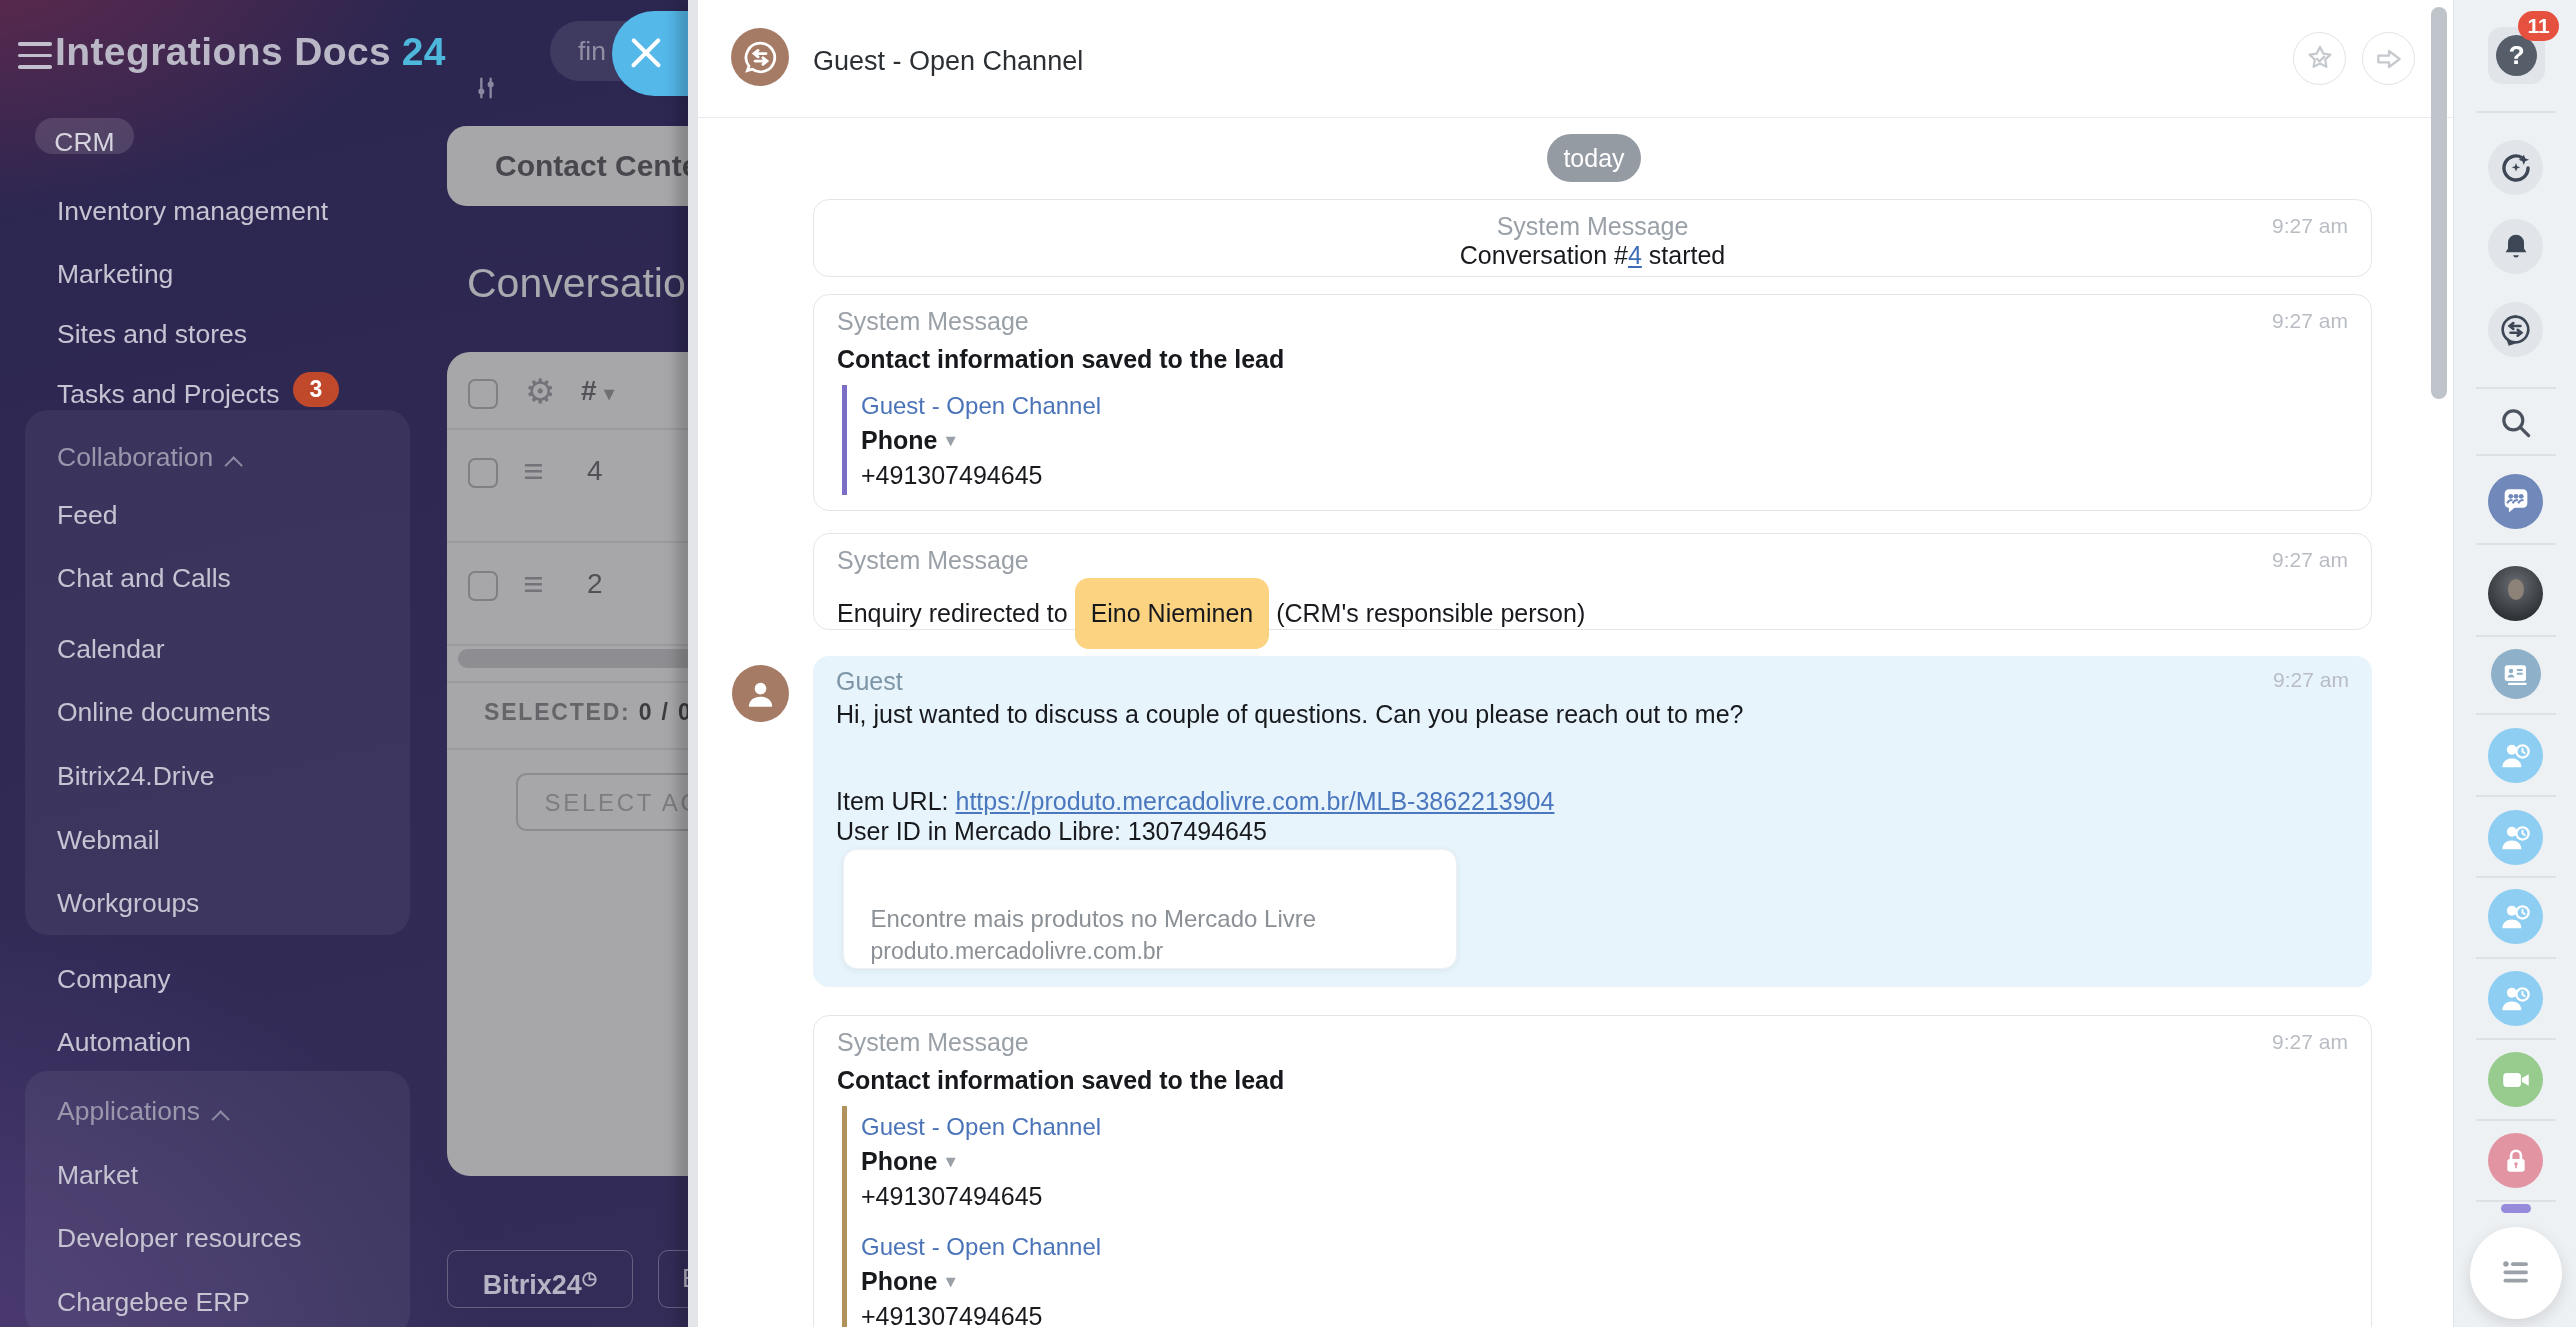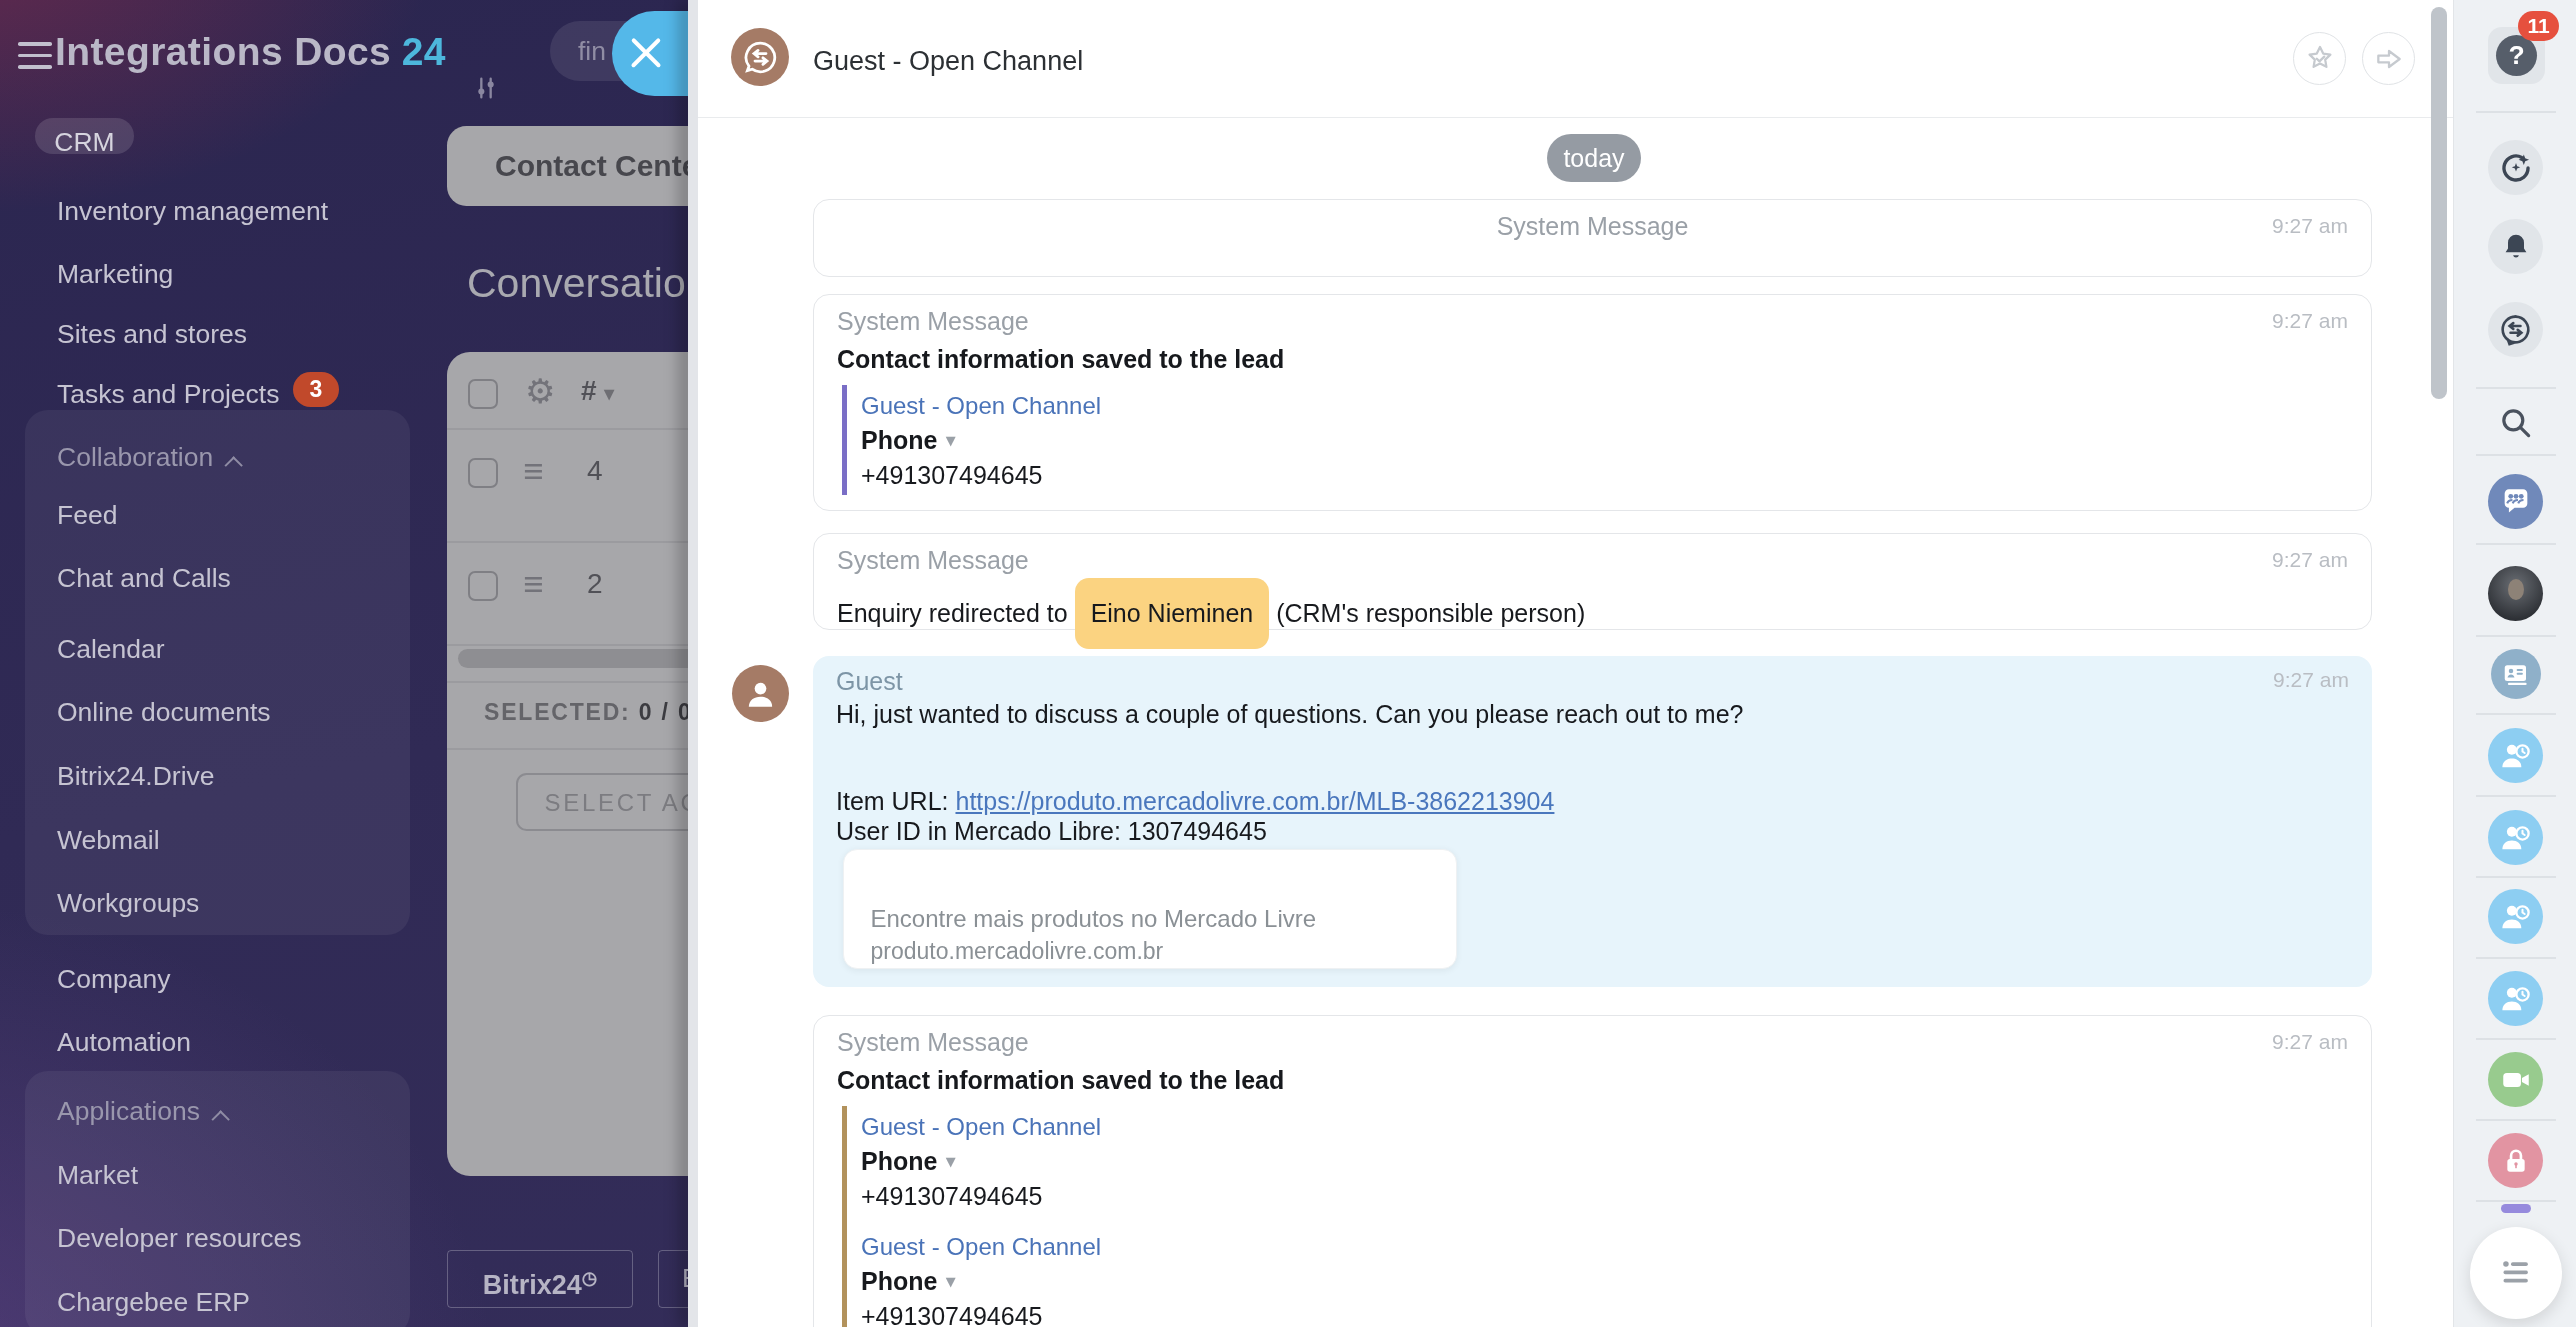--- a/index.html
+++ b/index.html
@@ -35,21 +35,21 @@
   
   .gray-panel { background:#a7a7aa; }
   .cc-tab { border-radius:19.4px; color:#47474d; font-size:30px; font-weight:bold; line-height:80px; padding-left:48px; white-space:nowrap;}
   .conv-h { font-size:41px; color:#a9a9b0; white-space:nowrap; }
   .tbl-div { position:absolute; left:0; width:100%; height:1.8px; background:#9b9b9f; }
   .cbx { position:absolute; width:30px; height:30px; border:2.7px solid #7f7f84; border-radius:7px; }
   .tbl-ic { position:absolute; color:#73737a; }
   .tbl-num { position:absolute; font-size:28px; color:#515157; }
   .outline-btn { border:2.7px solid #8b8b90; border-radius:10.6px; color:#7c7c81; font-size:24px;
                  letter-spacing:2.7px; white-space:nowrap; }
-  .foot-btn { position:absolute; border:1.8px solid rgba(255,255,255,.25); border-radius:4px;
+  .foot-btn { position:absolute; border:1.8px solid rgba(255,255,255,.25); border-radius:10px;
               color:#b6b4c4; white-space:nowrap; }
 
   
   #panel-edge { left:688px; top:0; width:10.6px; height:1328px; background:#e3e5e9;
                 box-shadow:-7px 0 16px rgba(0,0,0,.35); }
   #panel { left:698px; top:0; width:1755px; height:1328px; background:#fff; overflow:hidden; }
   .ph-title { font-size:27px; color:#2c3034; font-weight:500; white-space:nowrap; }
   .overlay-title { width:1726px; text-align:center; font-size:25px; color:#8e9297; }
   .hdr-circle { border:1.8px solid #e0e3e6; border-radius:50%; width:53px; height:53px; display:flex; align-items:center; justify-content:center; }
   .avatar { border-radius:50%; background:#a57b66; display:flex; align-items:center; justify-content:center; }
@@ -211,20 +211,23 @@
       <svg width="32" height="32" viewBox="0 0 24 24" fill="none" stroke="#c6cacf" stroke-width="1.7" stroke-linejoin="round">
         <path d="M4 14.5v-5h8V6l8 6-8 6v-3.5z"></path>
       </svg>
     </div>
 
     <div class="abs date-pill" style="left:849px;top:134px;width:94px;height:48px;">today</div>
 
     <div class="card" style="top:199px;height:78px;">
       <div class="sender" style="left:0;width:100%;text-align:center;top:12.4px;">System Message</div>
       <div class="msg-time">9:27 am</div>
+      <div class="msg-text" style="position:absolute;left:0;width:100%;text-align:center;top:41px;">
+        <span class="pre">Conversation #</span><span class="link-blue">4</span><span class="pre"> started</span>
+      </div>
     </div>
 
     <div class="card" style="top:294px;height:217px;">
       <div class="sender" style="left:23px;top:12.4px;">System Message</div>
       <div class="msg-time">9:27 am</div>
       <div class="msg-bold" style="position:absolute;left:23px;top:50px;">Contact information saved to the lead</div>
       <div class="contact-block" style="top:90px;height:110px;border-left-color:#7a6ec6;">
         <div class="msg-text channel-link" style="position:absolute;top:7px;font-size:24px;">Guest - Open Channel</div>
         <div class="msg-bold" style="position:absolute;top:41px;">
           <span>Phone</span><span class="phone-caret">▾</span>

